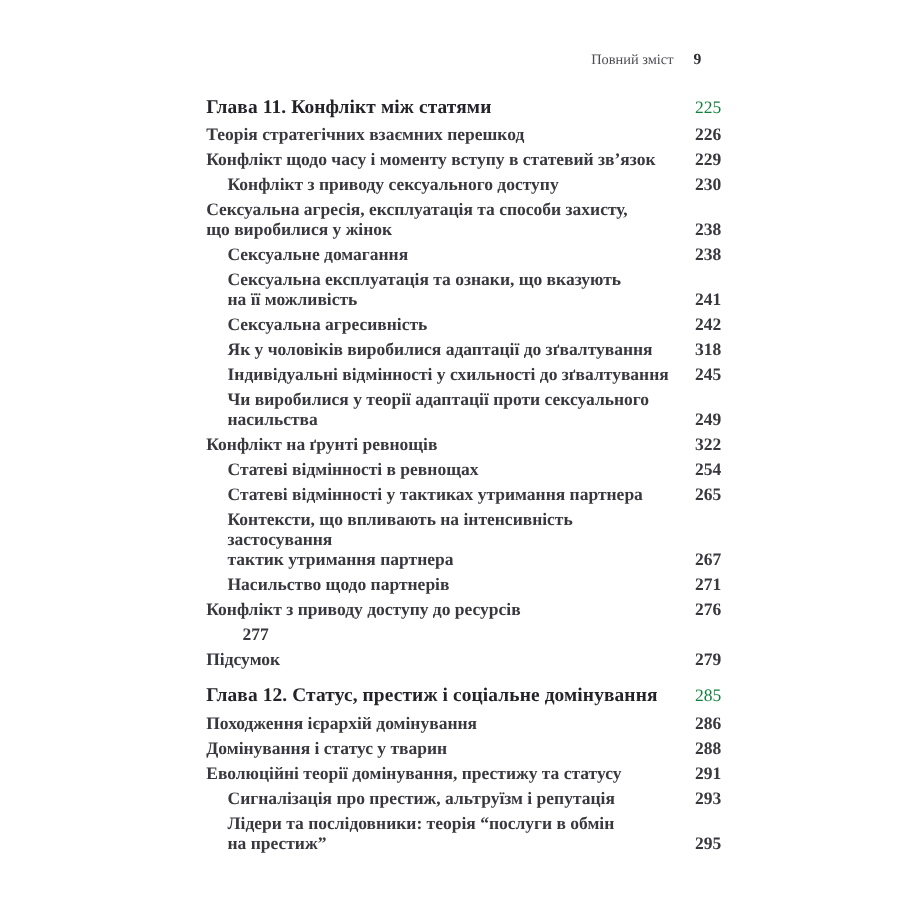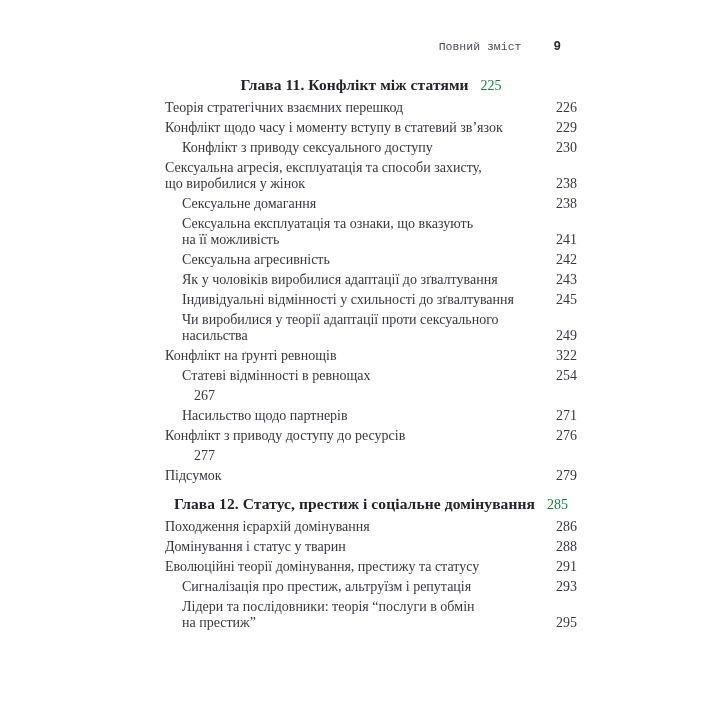--- a/index.html
+++ b/index.html
@@ -15,37 +15,36 @@
     position: absolute;
     left: 165px;
     top: 40px;
     width: 412px;
   }
   .running-head {
     display: flex;
     justify-content: flex-end;
     align-items: baseline;
     padding-right: 16px;
-    font-family: Liberation Mono, monospace;
+    font-family: Liberation Serif, serif;
     font-size: 11.5px;
     line-height: 14px;
     color: #4d4d55;
-    gap: 16px;
   }
   .running-head-num {
     font-weight: bold;
     font-size: 12.5px;
     color: #2b2b32;
     margin-left: 16px;
   }
   .toc-section { margin-top: 10px; }
   .toc-section.first { margin-top: 21px; }
   .chapter-row {
     display: flex;
-    justify-content: center;
+    justify-content: space-between;
     align-items: baseline;
     margin-bottom: 6px;
   }
   .chapter-title {
     font-weight: bold;
     font-size: 15.5px;
     line-height: 19px;
     letter-spacing: 0.1px;
     color: #232329;
     white-space: nowrap;
@@ -54,20 +53,21 @@
     font-size: 14px;
     color: #15803d;
     flex-shrink: 0;
     padding-left: 12px;
   }
   .entry {
     display: flex;
     justify-content: space-between;
     align-items: flex-end;
     margin-bottom: 4px;
+    font-weight: bold;
   }
   .entry.ind { padding-left: 17px; }
   .entry-label {
     font-size: 14px;
     line-height: 16px;
     color: #38383f;
     white-space: pre-line;
   }
   .entry-page {
     font-size: 14px;
@@ -118,40 +118,46 @@
         <span class="entry-label">Сексуальна експлуатація та ознаки, що вказують
 на її можливість</span>
         <span class="entry-page">241</span>
       </div>
       <div class="entry ind">
         <span class="entry-label">Сексуальна агресивність</span>
         <span class="entry-page">242</span>
       </div>
       <div class="entry ind">
         <span class="entry-label">Як у чоловіків виробилися адаптації до зґвалтування</span>
-        <span class="entry-page">243</span>
+        <span class="entry-page">318</span>
       </div>
       <div class="entry ind">
         <span class="entry-label">Індивідуальні відмінності у схильності до зґвалтування</span>
         <span class="entry-page">245</span>
       </div>
       <div class="entry ind">
         <span class="entry-label">Чи виробилися у теорії адаптації проти сексуального
 насильства</span>
         <span class="entry-page">249</span>
       </div>
       <div class="entry">
         <span class="entry-label">Конфлікт на ґрунті ревнощів</span>
         <span class="entry-page">322</span>
       </div>
       <div class="entry ind">
         <span class="entry-label">Статеві відмінності в ревнощах</span>
         <span class="entry-page">254</span>
       </div>
       <div class="entry ind">
+        <span class="entry-label">Статеві відмінності у тактиках утримання партнера</span>
+        <span class="entry-page">265</span>
+      </div>
+      <div class="entry ind">
+        <span class="entry-label">Контексти, що впливають на інтенсивність застосування
+тактик утримання партнера</span>
         <span class="entry-page">267</span>
       </div>
       <div class="entry ind">
         <span class="entry-label">Насильство щодо партнерів</span>
         <span class="entry-page">271</span>
       </div>
       <div class="entry">
         <span class="entry-label">Конфлікт з приводу доступу до ресурсів</span>
         <span class="entry-page">276</span>
       </div>

